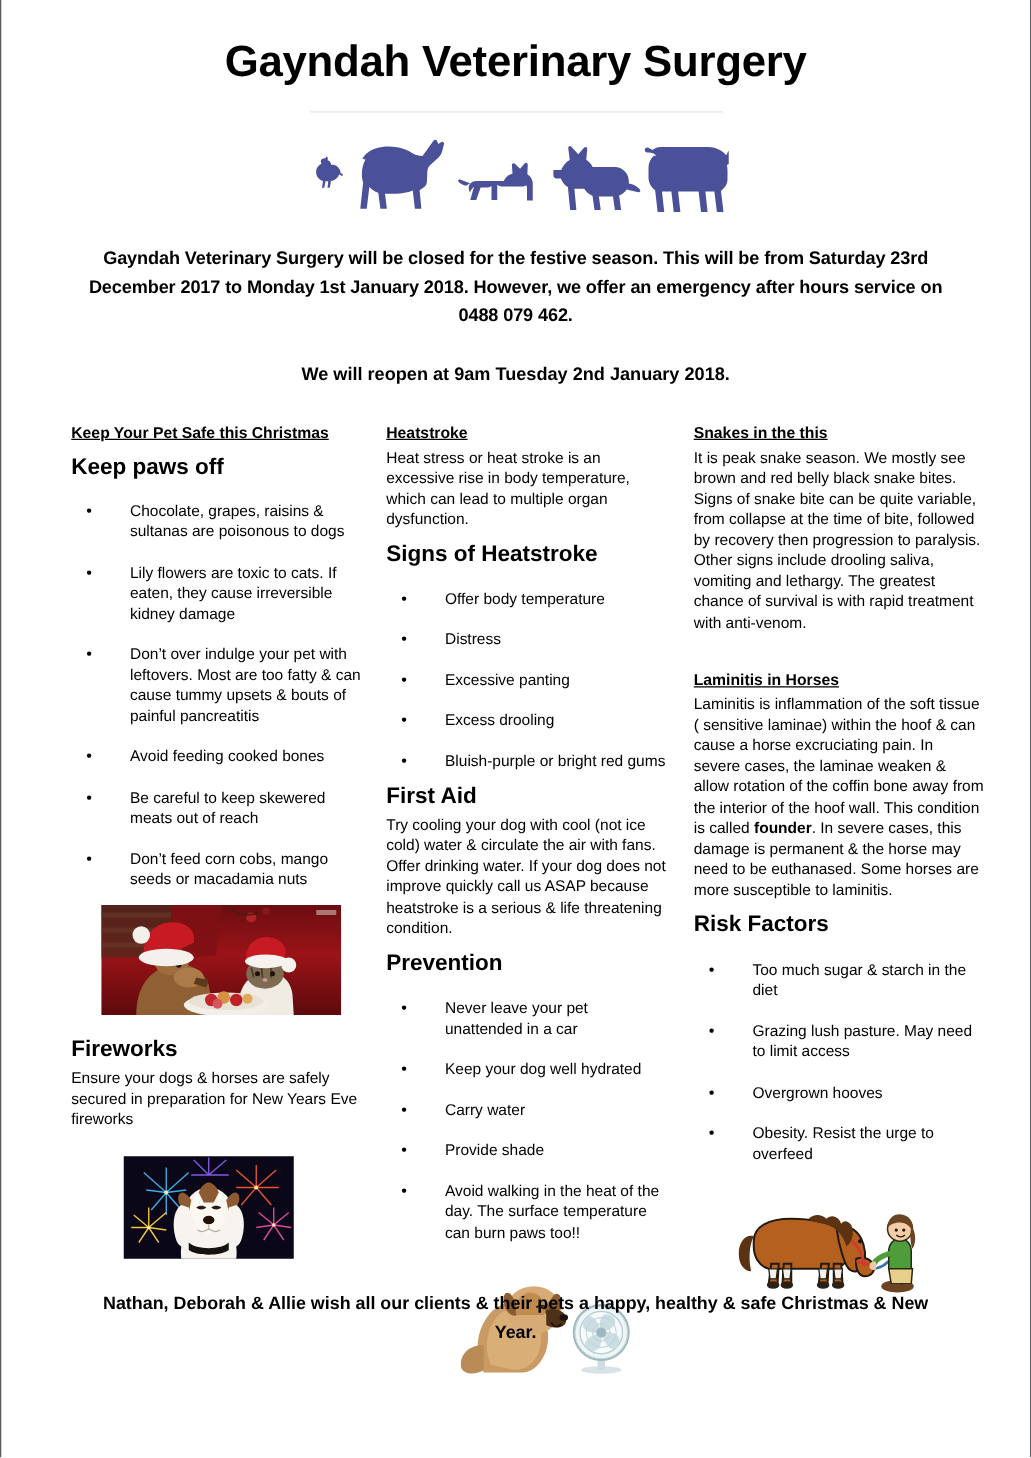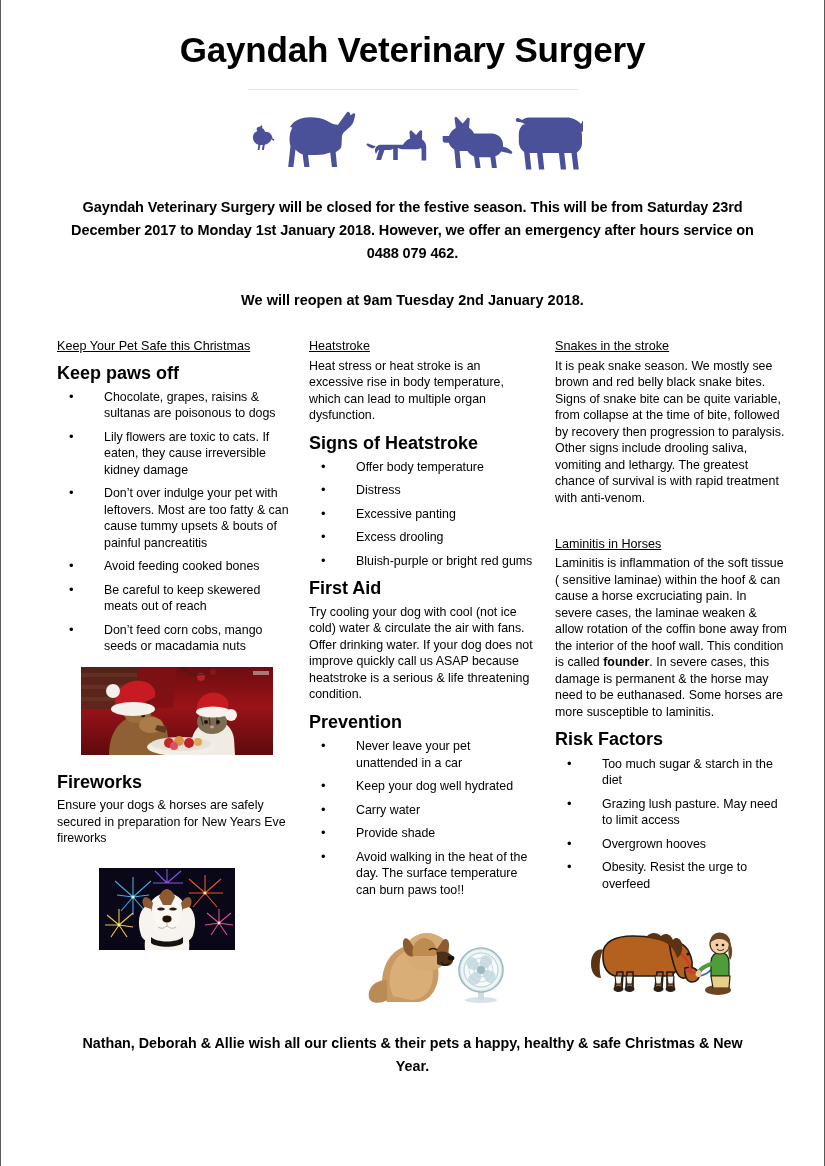--- a/index.html
+++ b/index.html
@@ -79,21 +79,21 @@
   }
   .col {
     width: 232px;
     flex: 0 0 232px;
   }
   .col-2 { width: 226px; flex: 0 0 226px; }
   .col-3 { width: 232px; flex: 0 0 232px; }
 
   h3.sec-head {
     font-size: 12.6px;
-    font-weight: normal;
+    font-weight: bold;
     margin: 0 0 3px 0;
     text-decoration: underline;
     line-height: 1.3;
   }
   h4.sub-head {
     font-size: 18px;
     font-weight: bold;
     margin: 7px 0 3px 0;
     line-height: 1.3;
   }
@@ -106,21 +106,21 @@
 
   ul.bullets {
     list-style: none;
     margin: 2px 0 8px 0;
     padding: 0;
   }
   ul.bullets li {
     position: relative;
     font-size: 12.4px;
     line-height: 1.33;
-    margin: 4px 0 7px 0;
+    margin: 16px 0 7px 0;
     padding-left: 47px;
   }
   ul.bullets li::before {
     content: "\2022";
     position: absolute;
     left: 12px;
     top: -1px;
     font-size: 13px;
   }
   .spacer-md { height: 22px; }
@@ -373,21 +373,21 @@
         <circle cx="124" cy="52" r="4" fill="#9fb8bf"></circle>
         <g stroke="#bed2d8" stroke-width="0.8" fill="none">
           <circle cx="124" cy="52" r="21"></circle>
             <circle cx="124" cy="52" r="12"></circle>
             <circle cx="124" cy="52" r="7"></circle>
         </g>
       </svg>
     </div>
 
     <div class="col col-3">
-      <h3 class="sec-head">Snakes in the stroke</h3>
+      <h3 class="sec-head">Snakes in the this</h3>
       <p class="body-text">It is peak snake season.  We mostly see brown and red belly black snake bites. Signs of snake bite can be quite variable, from collapse at the time of bite, followed by recovery then progression to paralysis. Other signs include drooling saliva, vomiting and lethargy. The greatest chance of survival is with rapid treatment with anti-venom.</p>
 
       <div class="spacer-md"></div>
 
       <h3 class="sec-head">Laminitis in Horses</h3>
       <p class="body-text"><span>Laminitis is inflammation of the soft tissue ( sensitive laminae) within the hoof &amp; can cause a horse excruciating pain.  In severe cases, the laminae weaken &amp; allow rotation of the coffin bone away from the interior of the hoof wall.  This condition is called </span><strong>founder</strong><span>.  In severe cases, this damage is permanent &amp; the horse may need to be euthanased.  Some horses are more susceptible to laminitis.</span></p>
 
       <h4 class="sub-head">Risk Factors</h4>
       <ul class="bullets">
         <li>Too much sugar &amp; starch in the diet</li>

